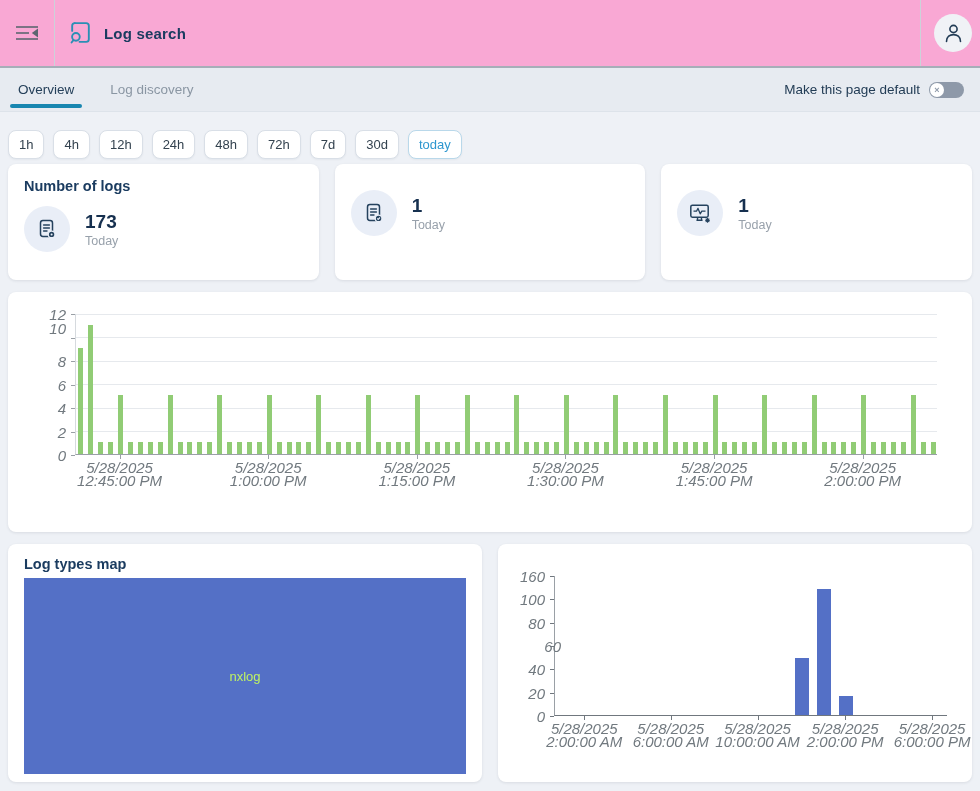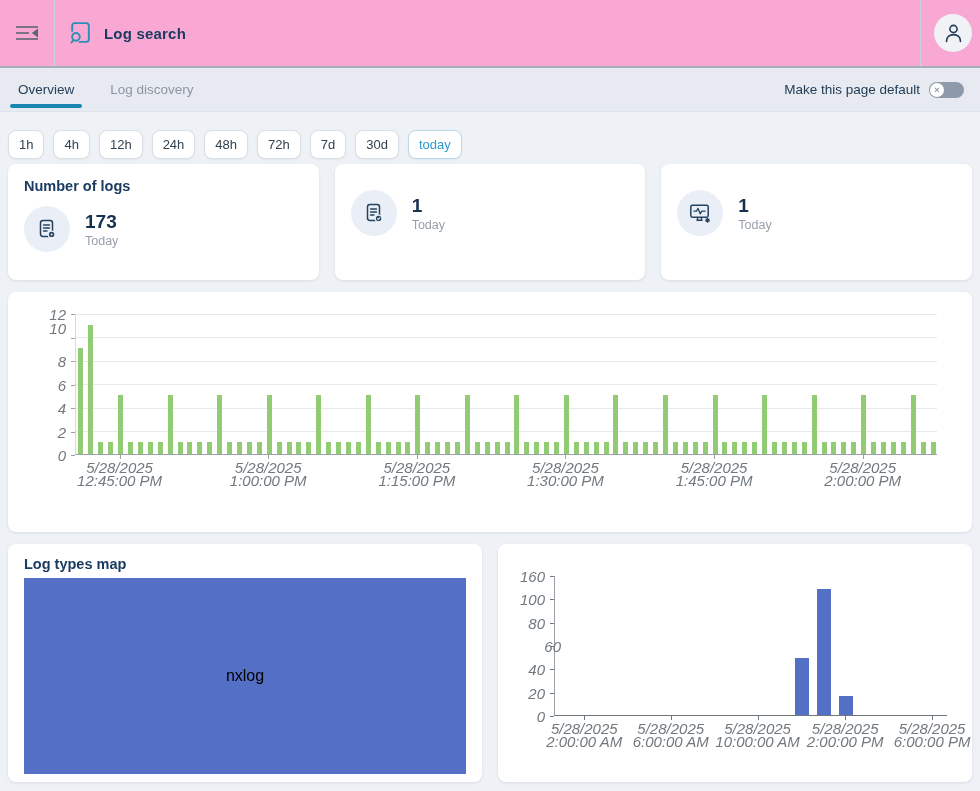--- a/index.html
+++ b/index.html
@@ -44,21 +44,21 @@
 
   .timeline-card { margin-top:12px; height:240px; padding:12px 16px 8px; }
   .card-head { display:flex; justify-content:space-between; align-items:center; }
   .link { font-size:13px; color:#2596ce; text-decoration:none; cursor:pointer; }
   .chart { position:relative; }
   #chart-timeline { height:196px; }
 
   .bottom-row { display:flex; gap:16px; margin-top:12px; }
   .half-card { flex:1; height:238px; padding:12px 16px; overflow:hidden; }
   .treemap { margin-top:6px; height:196px; background:#5470c6; display:flex; align-items:center; justify-content:center; cursor:pointer; }
-  .treemap span { color:#000000; font-size:16px; }
+  .treemap span { color:#bef264; font-size:13px; }
   #chart-types { height:192px; margin-top:0; }
 
   .axlab { position:absolute; font-size:15px; color:#71797f; line-height:13px; white-space:nowrap;font-style:italic; }
   .ylab { text-align:right; }
 </style>
 </head>
 <body>
 
 <div class="app">
 

